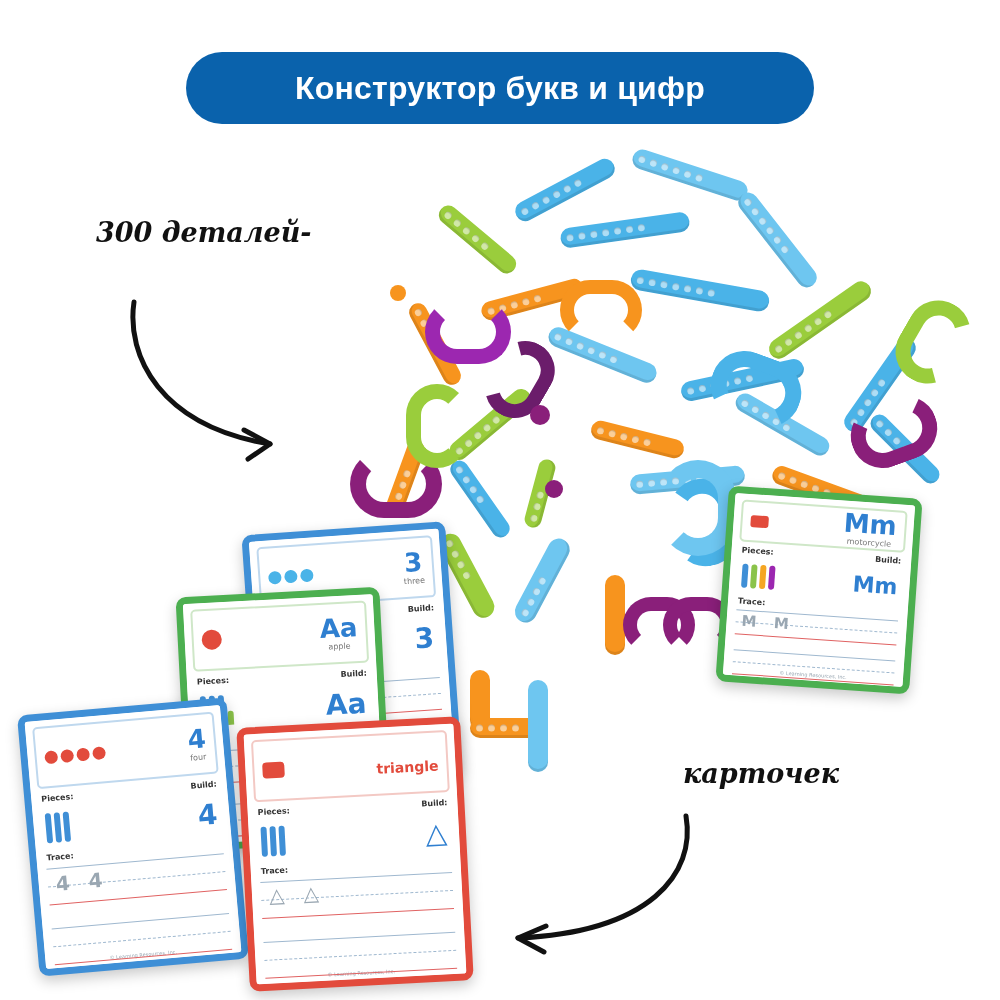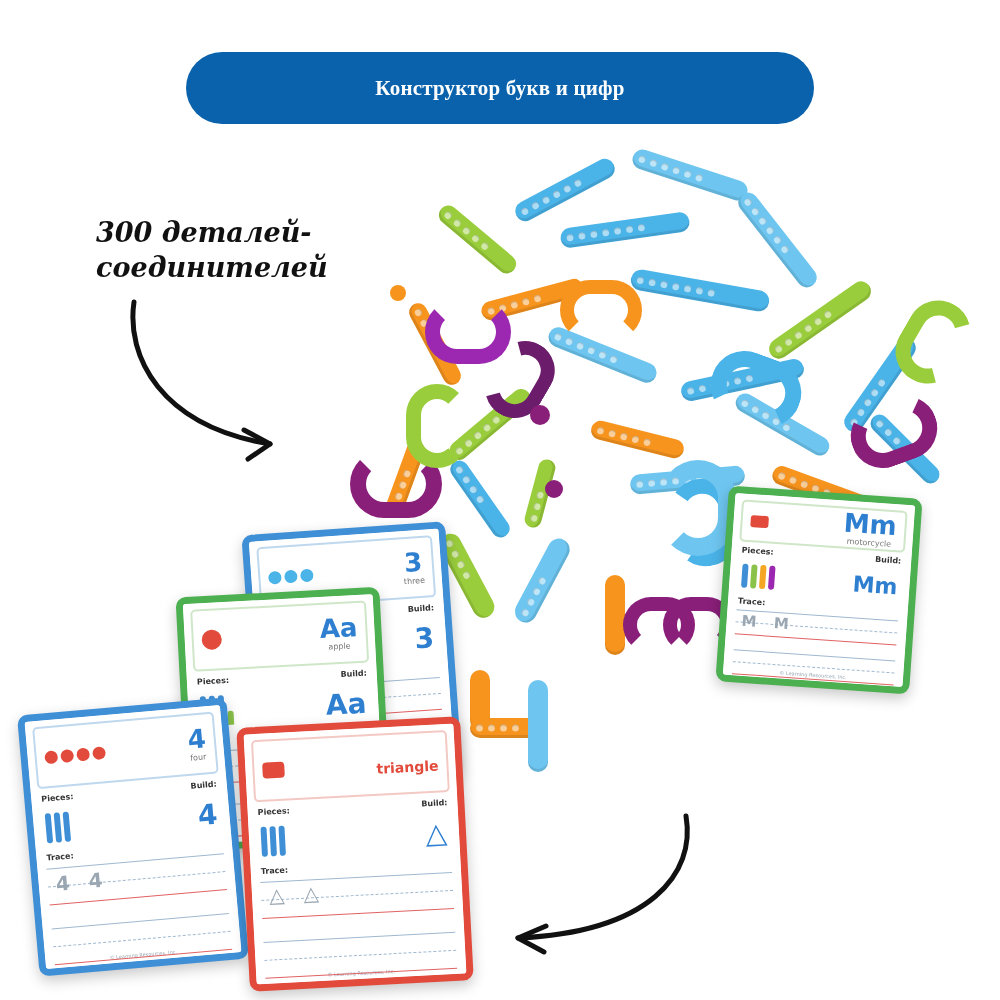--- a/index.html
+++ b/index.html
@@ -26,24 +26,24 @@
     width: 628px;
     height: 72px;
     background: #0a62ac;
     border-radius: 36px;
     display: flex;
     align-items: center;
     justify-content: center;
   }
   .banner-title {
     color: #ffffff;
-    font-size: 21px;
+    font-size: 32px;
     font-weight: bold;
     letter-spacing: 0.2px;
-    font-family: Liberation Serif, serif;
+    font-family: Liberation Sans, sans-serif;
     white-space: nowrap;
   }
 
   
   .callout {
     position: absolute;
     color: #111111;
     font-family: "DejaVu Serif", serif;
     font-style: italic;
     font-size: 27px;
@@ -505,29 +505,29 @@
     <div class="piece arc" style="position:absolute;left:18px;top:22px;width:44px;height:28px;border-width:14px;border-style:solid;border-color:#8a1f7a;border-top-color:transparent;border-bottom-left-radius:999px;border-bottom-right-radius:999px;transform:rotate(180deg);"></div>
     <div class="piece arc" style="position:absolute;left:58px;top:22px;width:44px;height:28px;border-width:14px;border-style:solid;border-color:#8a1f7a;border-top-color:transparent;border-bottom-left-radius:999px;border-bottom-right-radius:999px;transform:rotate(180deg);"></div>
   </div>
 
   <div class="freeletter" style="left:650px;top:470px;width:100px;height:100px;">
     <div class="piece arc" style="position:absolute;left:0;top:0;width:60px;height:40px;border-width:18px;border-style:solid;border-color:#6ec6f0;border-top-color:transparent;border-bottom-left-radius:999px;border-bottom-right-radius:999px;transform:rotate(-90deg);"></div>
   </div>
 
   <div class="callout callout-left">
     <div>300 деталей-</div>
-    <div>соединителей</div>
   </div>
 
   <svg class="arrow arrow-left" width="190" height="180" viewBox="0 0 190 180">
     <path d="M14 6 C6 60, 40 130, 150 148" stroke="#111" stroke-width="5" fill="none" stroke-linecap="round"></path>
     <path d="M150 148 L124 134 M150 148 L128 163" stroke="#111" stroke-width="5" fill="none" stroke-linecap="round"></path>
   </svg>
 
   <div class="callout callout-right">
+    <div>карточек</div>
   </div>
 
   <svg class="arrow arrow-right" width="230" height="160" viewBox="0 0 230 160">
     <path d="M216 6 C226 64, 180 122, 48 128" stroke="#111" stroke-width="5" fill="none" stroke-linecap="round"></path>
     <path d="M48 128 L76 116 M48 128 L74 142" stroke="#111" stroke-width="5" fill="none" stroke-linecap="round"></path>
   </svg>
 
   <div class="card border-blue" style="left:250px;top:528px;transform:rotate(-4deg);">
     <div class="card-inner">
       <div class="card-top">

